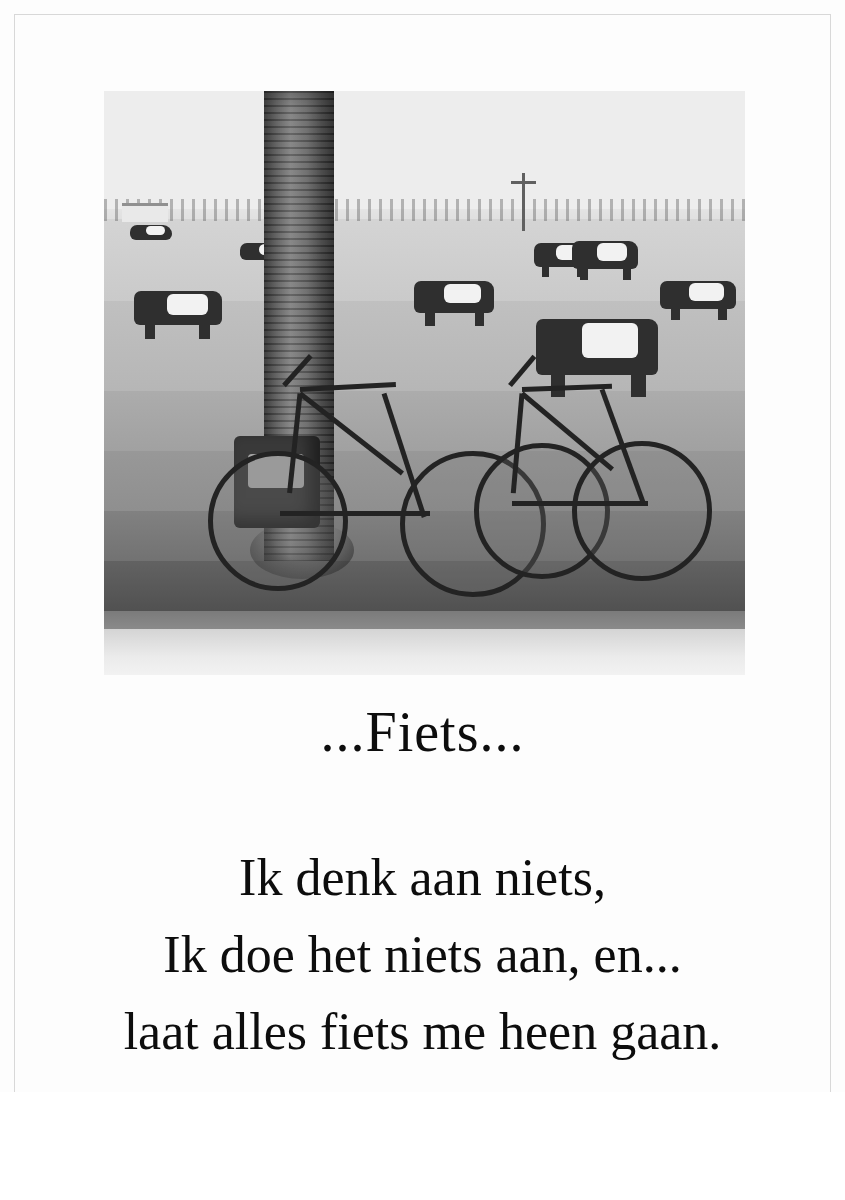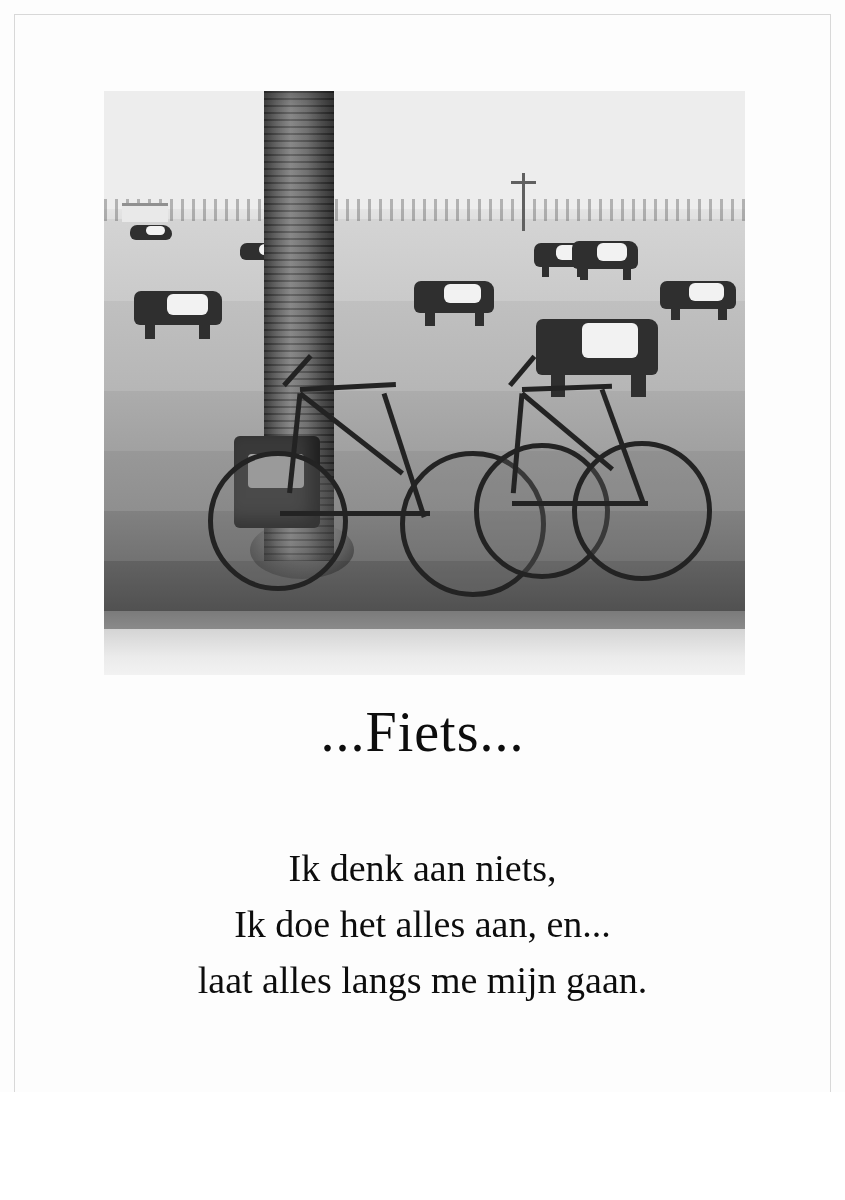--- a/index.html
+++ b/index.html
@@ -214,21 +214,21 @@
     color: #0d0d0d;
     font-family: "Liberation Serif", serif;
   }
   .poem {
     position: absolute;
     left: 0;
     right: 0;
     top: 840px;
     text-align: center;
     color: #0d0d0d;
-    font-size: 38px;
+    font-size: 52px;
     line-height: 1.48;
     font-family: "Liberation Serif", serif;
   }
   .poem .line {
     display: block;
     white-space: nowrap;
   }
 </style>
 </head>
 <body>
@@ -298,17 +298,17 @@
       </div>
 
       <div class="road"></div>
     </div>
   </div>
 
   <div class="title">...Fiets...</div>
 
   <div class="poem">
     <span class="line">Ik denk aan niets,</span>
-    <span class="line">Ik doe het alles aan, en...</span>
-    <span class="line">laat alles langs me mijn gaan.</span>
+    <span class="line">Ik doe het niets aan, en...</span>
+    <span class="line">laat alles fiets me heen gaan.</span>
   </div>
 
 </div>
 
 </body></html>

